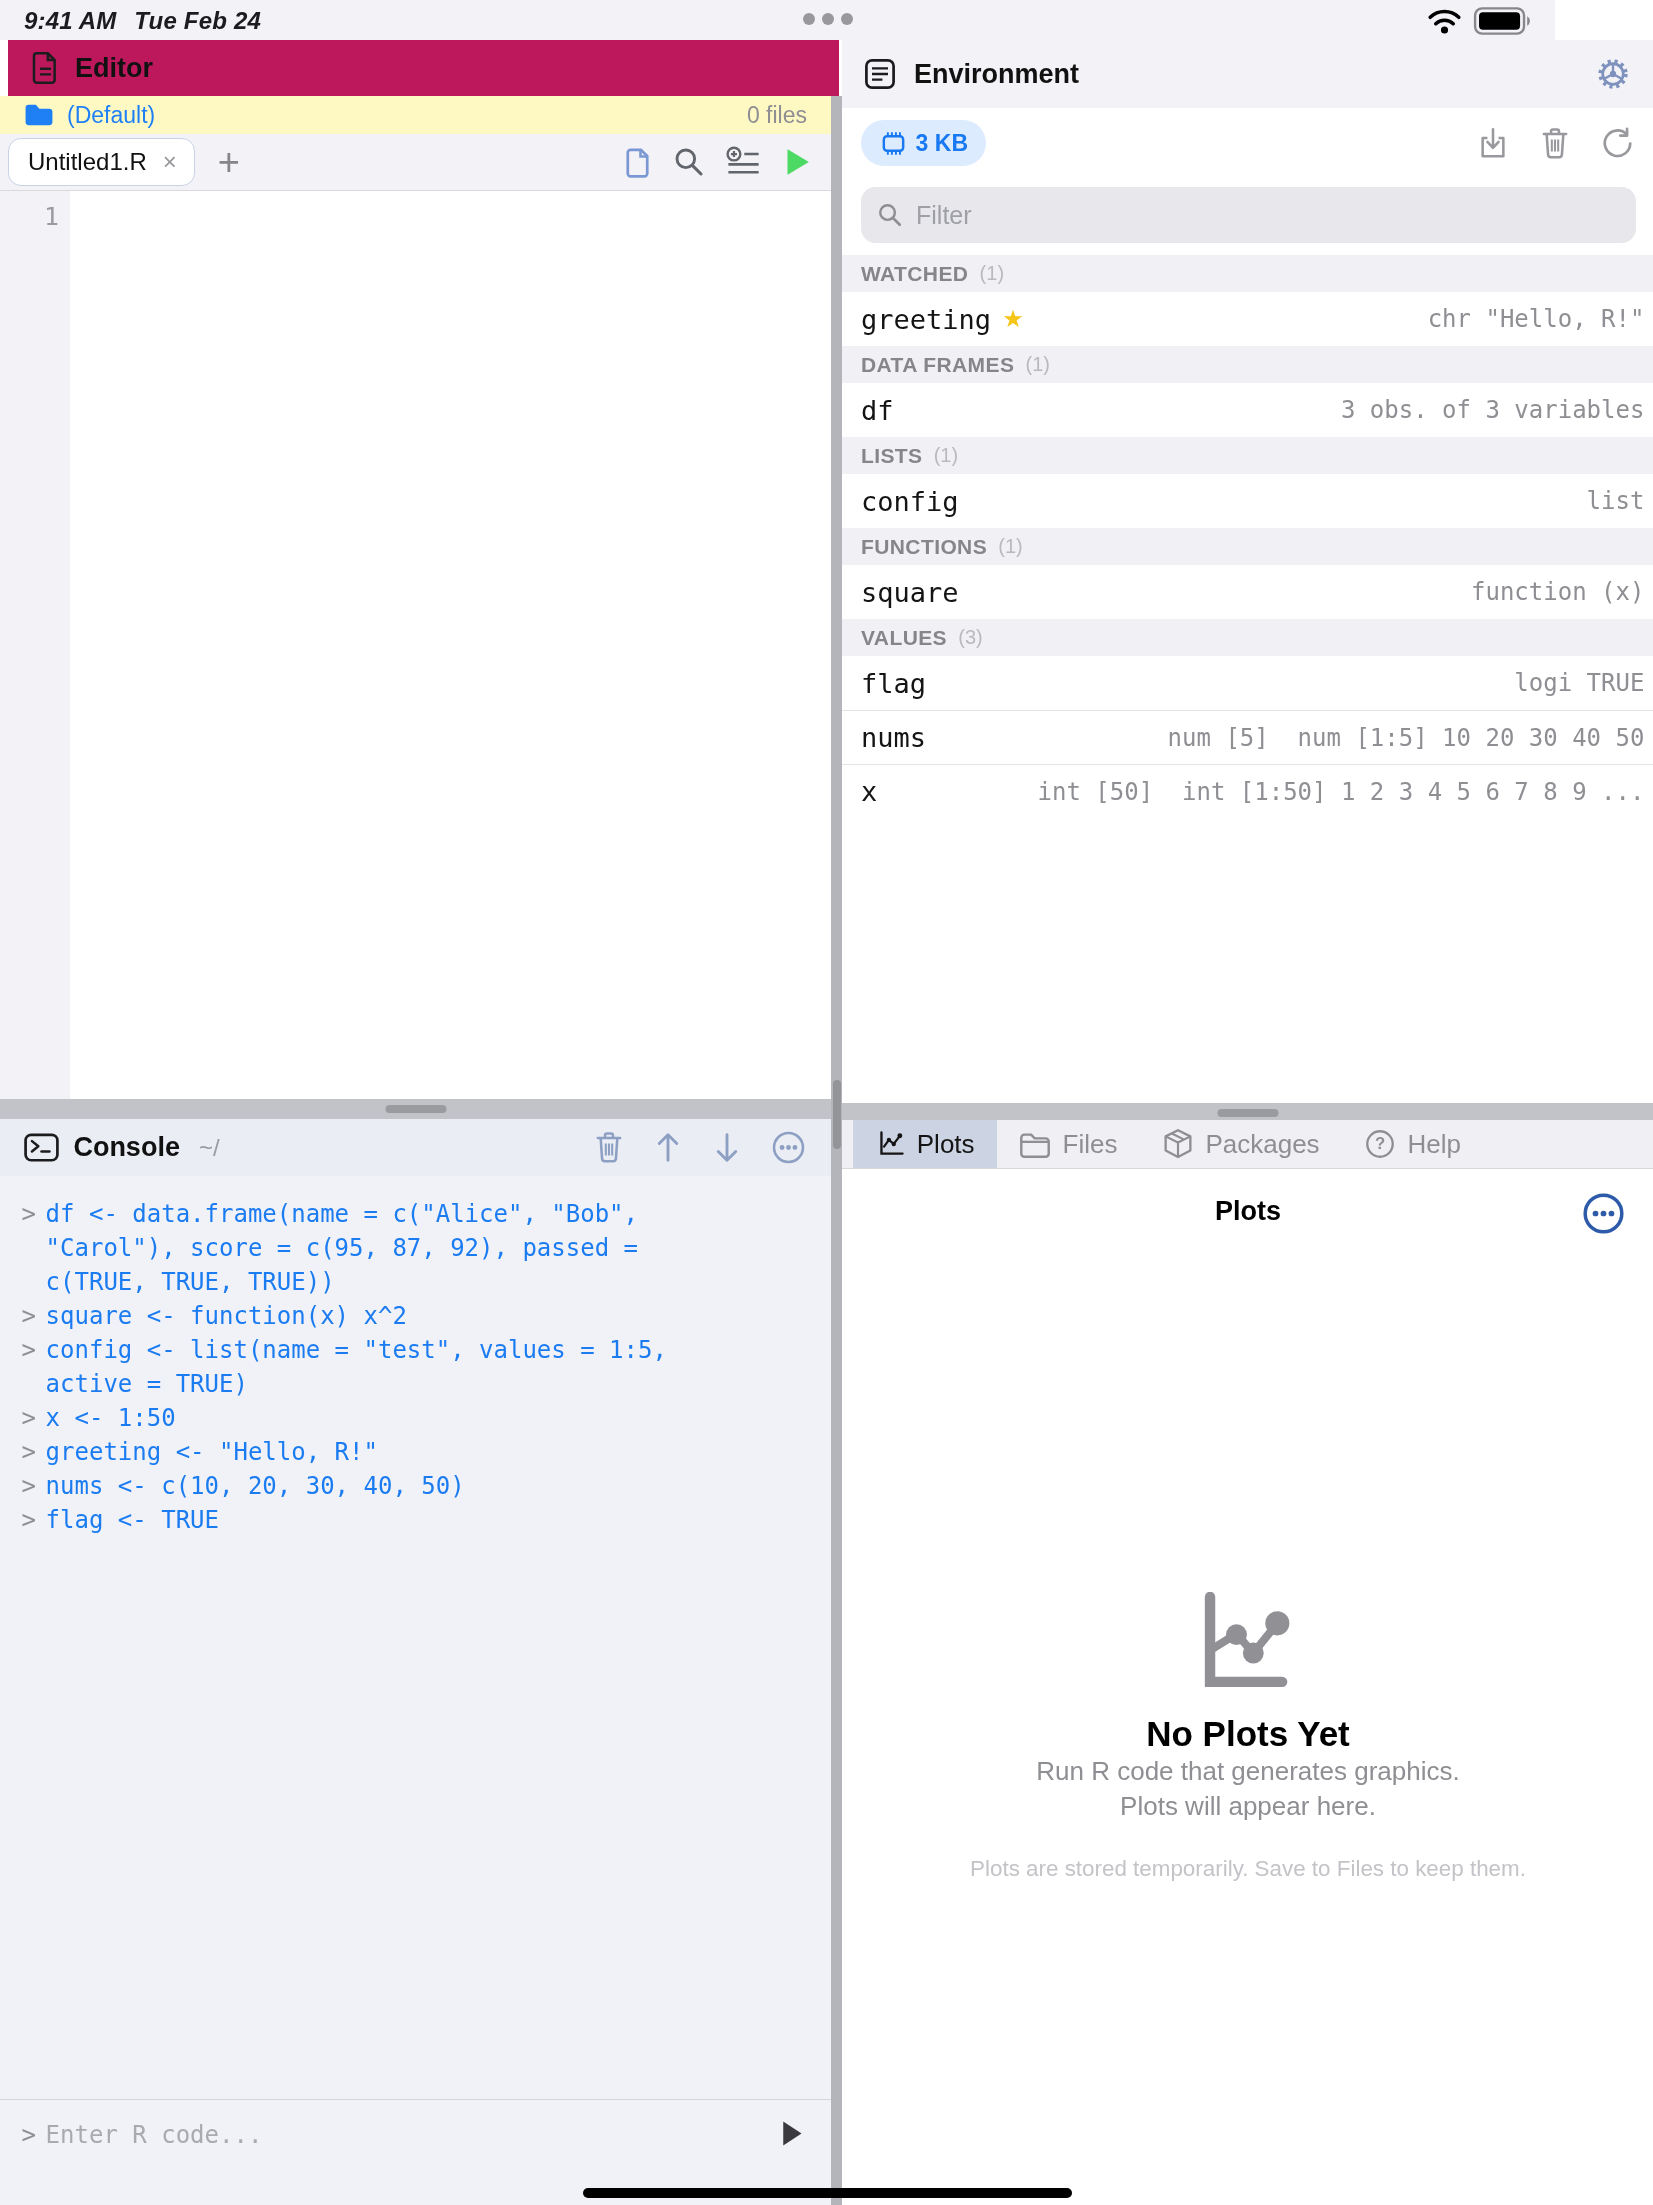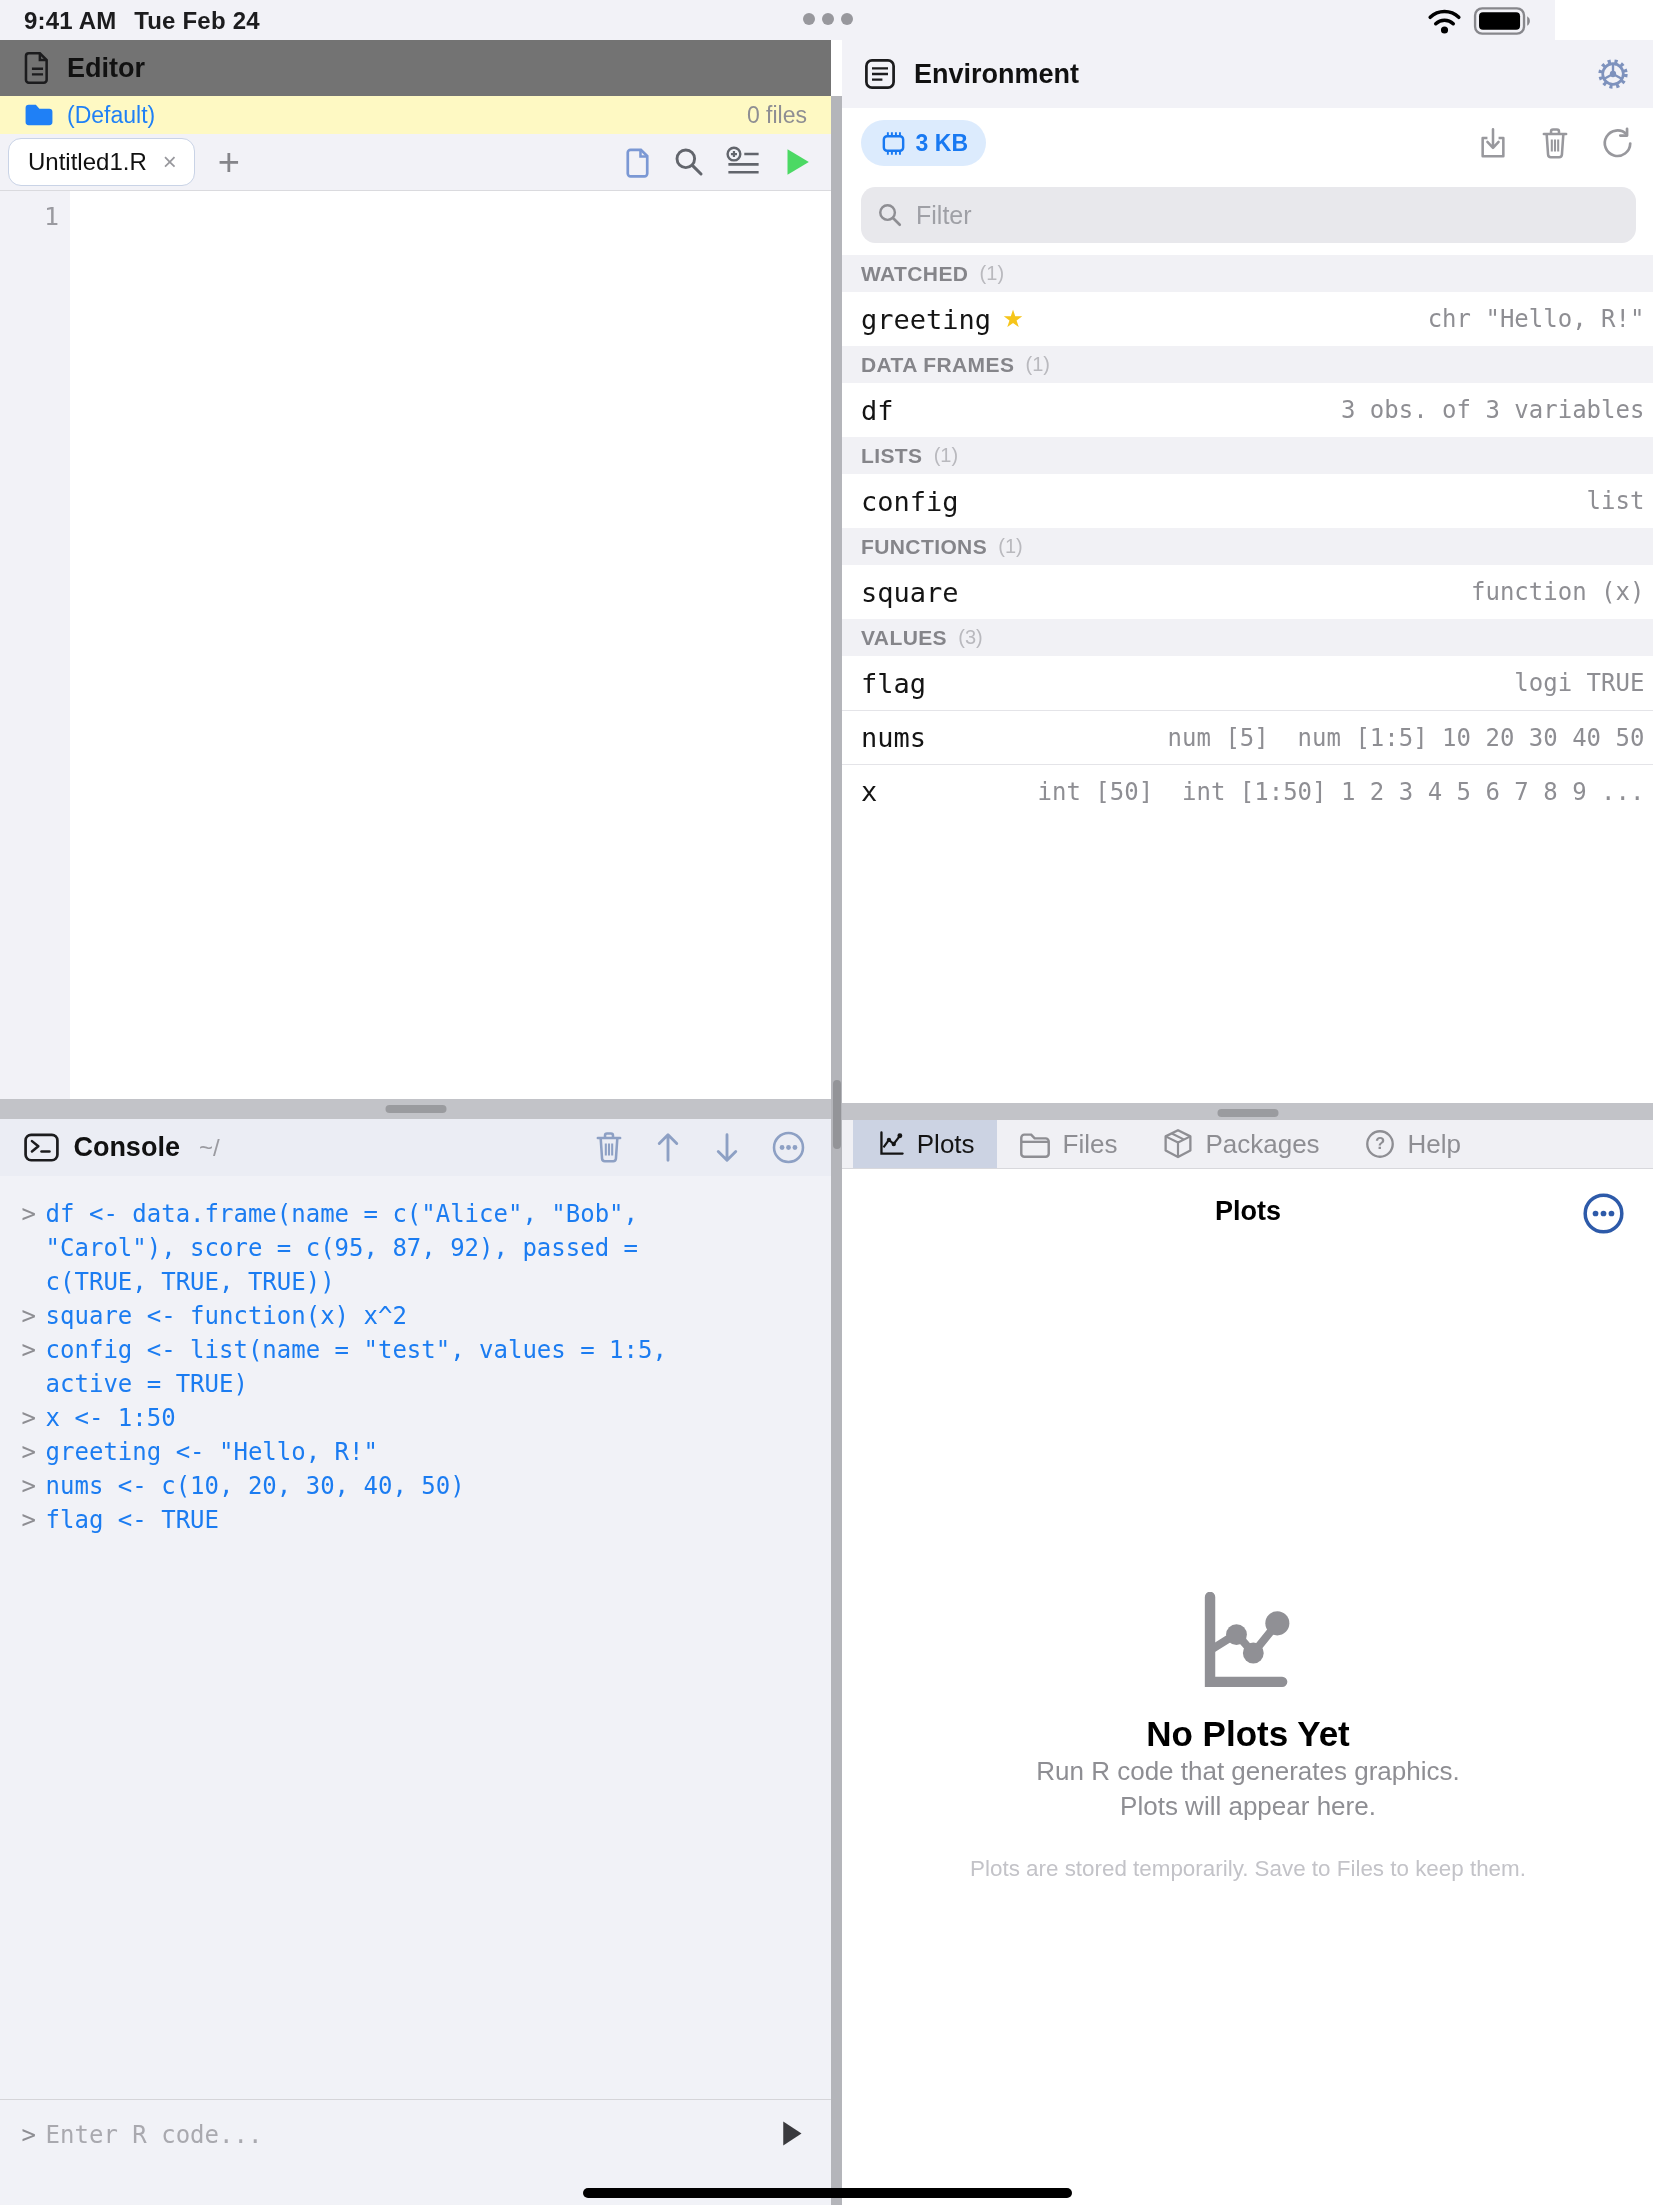--- a/index.html
+++ b/index.html
@@ -2,31 +2,31 @@
 <html style="font-size:13px"><head>
 <meta charset="utf-8">
 <style>
   html,body{margin:0;padding:0;}
   #screen{position:relative;width:1654px;height:2205px;background:#ffffff;overflow:hidden;
           font-family:"Liberation Sans",sans-serif;color:#1c1c1e;}
   .abs{position:absolute;}
   .icn{display:block;}
   .icn *{vector-effect:none;}
   
-  #status-bar{left:0;top:0;width:1555px;height:40px;background:#f2f2f7;}
+  #status-bar{left:0;top:0;width:1555px;height:40px;background:#f2f2f7;font-style:italic;}
   #status-left{left:24px;top:7.2px;font-size:24px;font-weight:700;letter-spacing:0.2px;display:flex;gap:17.6px;}
   #mt-dots{left:803px;top:13px;display:flex;gap:7.2px;}
   #mt-dots i{width:12px;height:12px;border-radius:50%;background:#98989d;}
   #status-right{right:21px;top:5.6px;display:flex;align-items:center;gap:9.6px;}
   
   #divider-v{left:831px;top:96px;width:11.2px;height:2109px;background:#b4b5ba;}
   #divider-v .vhandle{position:absolute;left:1.6px;top:984px;width:8px;height:69px;border-radius:4.8px;background:#939498;}
   
   #left-pane{left:0;top:40px;width:831px;height:2165px;}
-  #editor-header{left:0;top:0;width:100%;height:56px;background:#737373;display:flex;align-items:center;padding-left:24px;box-sizing:border-box;gap:16px;}
+  #editor-header{left:8px;top:0;width:100%;height:56px;background:#be185d;display:flex;align-items:center;padding-left:24px;box-sizing:border-box;gap:16px;}
   .pane-title{font-size:27px;font-weight:700;color:#111;}
   #default-row{left:0;top:56px;width:100%;height:38px;background:#fef9c3;display:flex;align-items:center;padding:0 24px;box-sizing:border-box;gap:13px;}
   #default-row .lbl{font-size:23px;color:#1f80f6;}
   #default-row .spacer{flex:1;}
   #default-row .files{font-size:23px;color:#8e8e93;}
   #tab-bar{left:0;top:94px;width:100%;height:57px;background:#f2f2f7;border-bottom:0.8px solid #dadade;box-sizing:border-box;display:flex;align-items:center;padding:0 19px 0 8px;}
   #editor-tab{height:46px;background:#ffffff;border:1.6px solid #c9d3e6;border-radius:13px;display:flex;align-items:center;padding:0 17.6px 0 19px;gap:16px;text-align:right;}
   #editor-tab .t{font-size:24px;color:#111;}
   #editor-tab .x{font-size:24px;color:#98989d;}
   #new-tab{font-size:38px;font-weight:300;color:#85858a;margin-left:22.4px;line-height:38px;}

